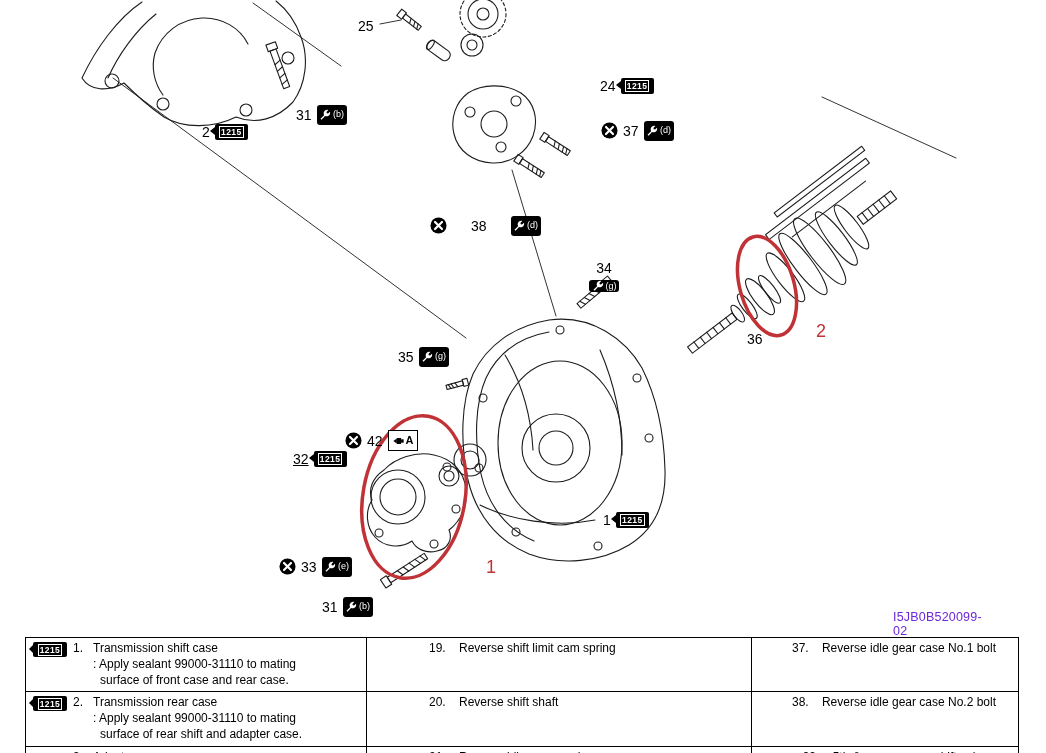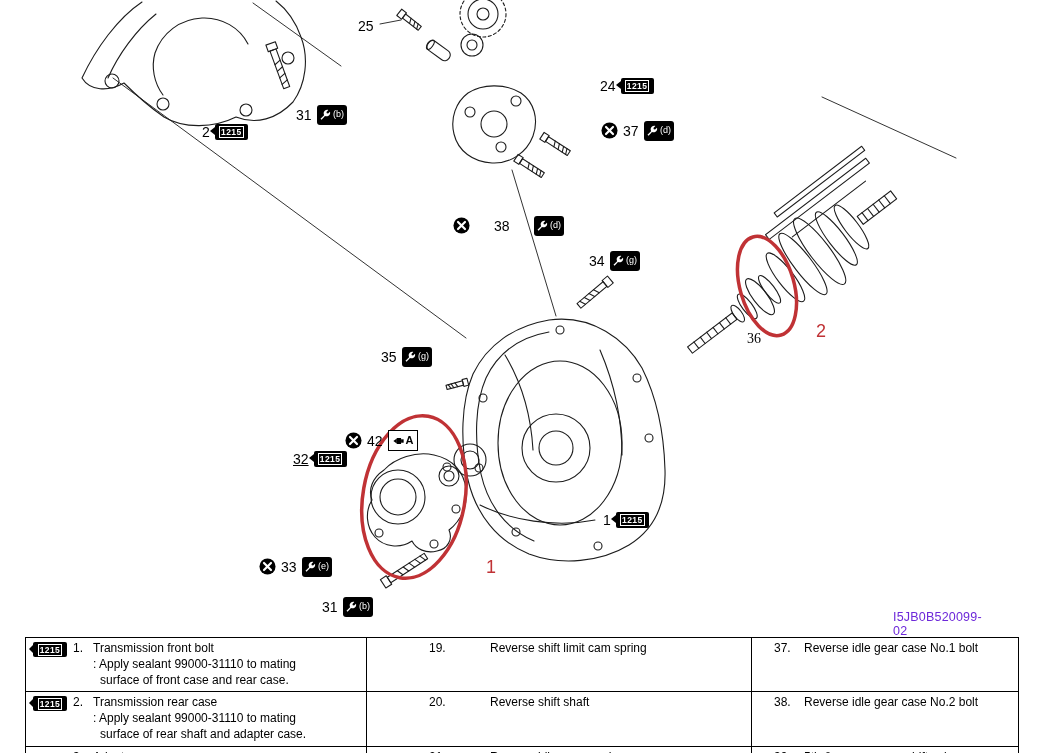--- a/index.html
+++ b/index.html
@@ -25,22 +25,22 @@
   .ptable tr{height:52px;}
   td.c1{width:332px;} td.c2{width:376px;} td.c3{width:258px;}
   .cellflex{display:flex;align-items:flex-start;}
   .tbadge{flex:none;position:relative;display:inline-flex;align-items:center;justify-content:center;width:34px;height:15px;background:#000;border-radius:2px;margin:1px 6px 0 3px;}
   .tbadge::before{content:"";position:absolute;left:-4px;top:3px;border-top:4px solid transparent;border-bottom:4px solid transparent;border-right:4px solid #000;}
   .tbadge.empty{visibility:hidden;}
   .tnum{flex:none;width:20px;line-height:1.32;}
   .c2 .tnum,.c3 .tnum{width:30px;}
   .ttext div{line-height:1.32;}
   .ttext div:nth-child(3){padding-left:7px;}
-  .c2 .cellflex{padding-left:58px;gap:31px;}
-  .c3 .cellflex{padding-left:18px;}
+  .c2 .cellflex{padding-left:58px;}
+  .c3 .cellflex{padding-left:18px;justify-content:center;}
 </style>
 </head>
 <body>
 
 <div class="diagram-area">
 
   <svg class="art" width="1046" height="637" viewBox="0 0 1046 637">
     <g fill="none" stroke="#1c1c1c" stroke-width="1.1" stroke-linejoin="round" stroke-linecap="round">
 
       <g stroke-width="0.9">
@@ -217,45 +217,45 @@
           </svg>
         </span>
         <span class="co-num">37</span>
         <span class="co-box">
           <svg width="12" height="12" viewBox="0 0 16 16">
             <path d="M2,13 L6.8,8.2 C5.7,6 6.2,3.5 8,2.1 C9.3,1.1 11,0.9 12.4,1.4 L9.9,3.9 L10.4,5.6 L12.1,6.1 L14.6,3.6 C15.1,5.1 14.9,6.7 13.9,8 C12.5,9.8 10,10.3 8,9.3 L3.4,14.4 Z" fill="#fff"></path>
           </svg>
           <i>(d)</i>
         </span>
       </div>
-      <div class="callout" style="left: 453px; top: 215px; gap: 24px;">
+      <div class="callout" style="left: 430px; top: 215px; gap: 24px;">
         <span class="co-x">
           <svg width="17" height="17" viewBox="0 0 18 18">
             <circle cx="9" cy="9" r="8.5" fill="#000"></circle>
             <path d="M5.3,5.3L12.7,12.7M12.7,5.3L5.3,12.7" stroke="#fff" stroke-width="2.3" stroke-linecap="round"></path>
           </svg>
         </span>
         <span class="co-num">38</span>
         <span class="co-box">
           <svg width="12" height="12" viewBox="0 0 16 16">
             <path d="M2,13 L6.8,8.2 C5.7,6 6.2,3.5 8,2.1 C9.3,1.1 11,0.9 12.4,1.4 L9.9,3.9 L10.4,5.6 L12.1,6.1 L14.6,3.6 C15.1,5.1 14.9,6.7 13.9,8 C12.5,9.8 10,10.3 8,9.3 L3.4,14.4 Z" fill="#fff"></path>
           </svg>
           <i>(d)</i>
         </span>
       </div>
-      <div class="callout" style="left: 589px; top: 250px;">
+      <div class="callout" style="left: 589px; top: 261px; flex-direction: column;">
         <span class="co-num">34</span>
         <span class="co-box">
           <svg width="12" height="12" viewBox="0 0 16 16">
             <path d="M2,13 L6.8,8.2 C5.7,6 6.2,3.5 8,2.1 C9.3,1.1 11,0.9 12.4,1.4 L9.9,3.9 L10.4,5.6 L12.1,6.1 L14.6,3.6 C15.1,5.1 14.9,6.7 13.9,8 C12.5,9.8 10,10.3 8,9.3 L3.4,14.4 Z" fill="#fff"></path>
           </svg>
           <i>(g)</i>
         </span>
       </div>
-      <div class="callout" style="left: 381px; top: 346px;">
+      <div class="callout" style="left: 398px; top: 346px;">
         <span class="co-num">35</span>
         <span class="co-box">
           <svg width="12" height="12" viewBox="0 0 16 16">
             <path d="M2,13 L6.8,8.2 C5.7,6 6.2,3.5 8,2.1 C9.3,1.1 11,0.9 12.4,1.4 L9.9,3.9 L10.4,5.6 L12.1,6.1 L14.6,3.6 C15.1,5.1 14.9,6.7 13.9,8 C12.5,9.8 10,10.3 8,9.3 L3.4,14.4 Z" fill="#fff"></path>
           </svg>
           <i>(g)</i>
         </span>
       </div>
       <div class="callout" style="left: 345px; top: 398px; margin-top: 32px;">
         <span class="co-x">
@@ -279,21 +279,21 @@
         <span class="co-badge">
           <b>1215</b>
         </span>
       </div>
       <div class="callout" style="left: 603px; top: 509px;">
         <span class="co-num">1</span>
         <span class="co-badge">
           <b>1215</b>
         </span>
       </div>
-      <div class="callout" style="left: 259px; top: 556px;">
+      <div class="callout" style="left: 279px; top: 556px;">
         <span class="co-x">
           <svg width="17" height="17" viewBox="0 0 18 18">
             <circle cx="9" cy="9" r="8.5" fill="#000"></circle>
             <path d="M5.3,5.3L12.7,12.7M12.7,5.3L5.3,12.7" stroke="#fff" stroke-width="2.3" stroke-linecap="round"></path>
           </svg>
         </span>
         <span class="co-num">33</span>
         <span class="co-box">
           <svg width="12" height="12" viewBox="0 0 16 16">
             <path d="M2,13 L6.8,8.2 C5.7,6 6.2,3.5 8,2.1 C9.3,1.1 11,0.9 12.4,1.4 L9.9,3.9 L10.4,5.6 L12.1,6.1 L14.6,3.6 C15.1,5.1 14.9,6.7 13.9,8 C12.5,9.8 10,10.3 8,9.3 L3.4,14.4 Z" fill="#fff"></path>
@@ -303,21 +303,21 @@
       </div>
       <div class="callout" style="left: 322px; top: 596px;">
         <span class="co-num">31</span>
         <span class="co-box">
           <svg width="12" height="12" viewBox="0 0 16 16">
             <path d="M2,13 L6.8,8.2 C5.7,6 6.2,3.5 8,2.1 C9.3,1.1 11,0.9 12.4,1.4 L9.9,3.9 L10.4,5.6 L12.1,6.1 L14.6,3.6 C15.1,5.1 14.9,6.7 13.9,8 C12.5,9.8 10,10.3 8,9.3 L3.4,14.4 Z" fill="#fff"></path>
           </svg>
           <i>(b)</i>
         </span>
       </div>
-      <div class="callout" style="left: 747px; top: 328px; font-family: Liberation Serif, serif;">
+      <div class="callout" style="left: 747px; top: 328px;">
         <span class="co-num">36</span>
       </div>
       <div class="callout" style="left: 816px; top: 320px;">
         <span class="co-red">2</span>
       </div>
       <div class="callout" style="left: 486px; top: 556px;">
         <span class="co-red">1</span>
       </div>
     </div>
 
@@ -327,21 +327,21 @@
 <table class="ptable">
   <tbody>
       <tr>
         <td class="c1">
           <div class="cellflex">
             <span class="tbadge">
               <b>1215</b>
             </span>
             <span class="tnum">1.</span>
             <span class="ttext">
-              <div>Transmission front bolt</div>
+              <div>Transmission shift case</div>
               <div>: Apply sealant 99000-31110 to mating</div>
               <div>surface of front case and rear case.</div>
             </span>
           </div>
         </td>
         <td class="c2">
           <div class="cellflex">
             <span class="tnum">19.</span>
             <span class="ttext">
               <div>Reverse shift limit cam spring</div>
@@ -360,21 +360,21 @@
       <tr>
         <td class="c1">
           <div class="cellflex">
             <span class="tbadge">
               <b>1215</b>
             </span>
             <span class="tnum">2.</span>
             <span class="ttext">
               <div>Transmission rear case</div>
               <div>: Apply sealant 99000-31110 to mating</div>
-              <div>surface of rear shaft and adapter case.</div>
+              <div>surface of rear shift and adapter case.</div>
             </span>
           </div>
         </td>
         <td class="c2">
           <div class="cellflex">
             <span class="tnum">20.</span>
             <span class="ttext">
               <div>Reverse shift shaft</div>
             </span>
           </div>

